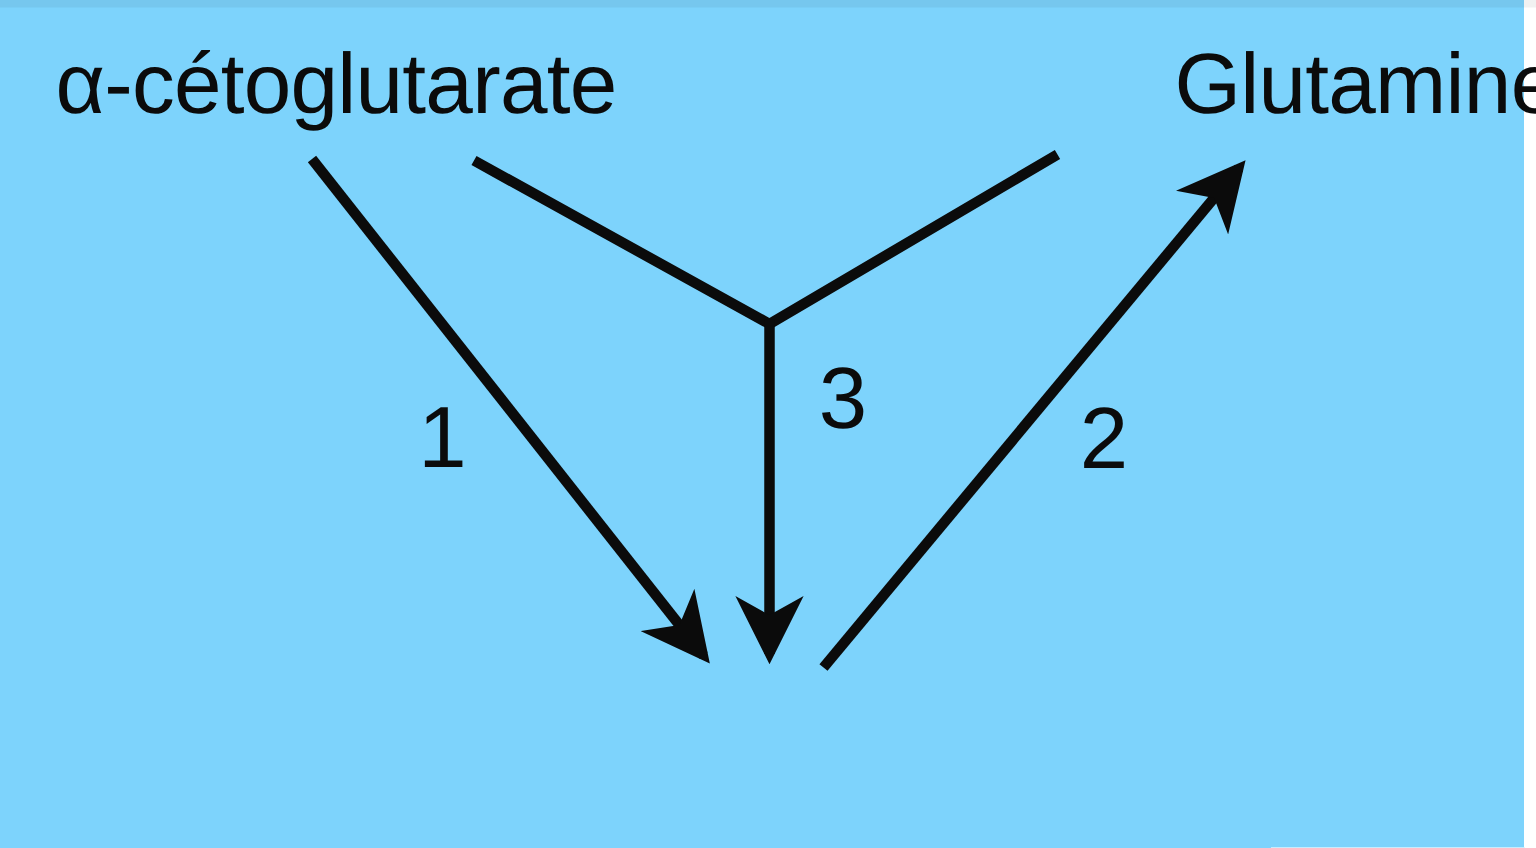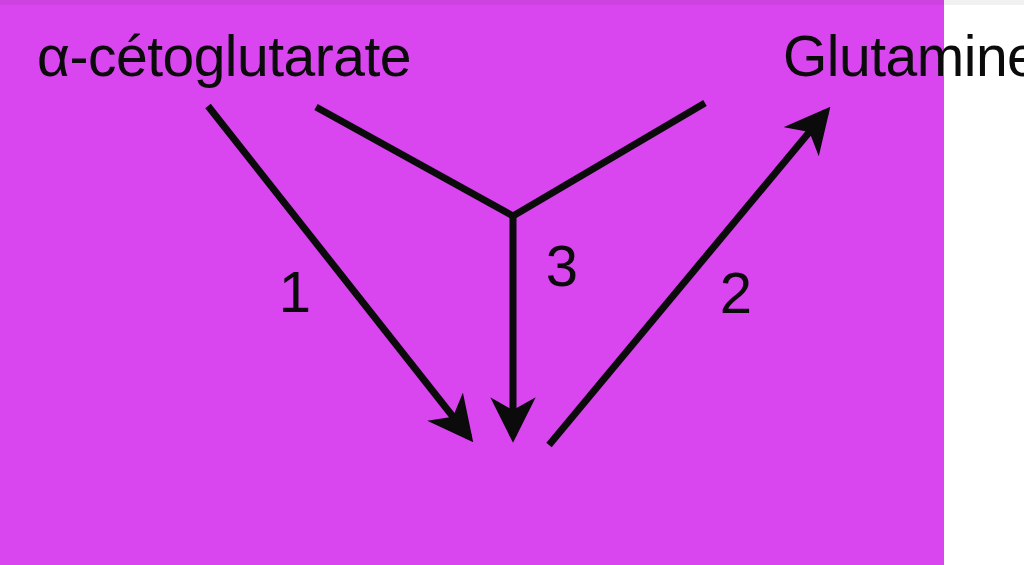--- a/index.html
+++ b/index.html
@@ -6,23 +6,23 @@
     margin: 0;
     padding: 0;
     width: 1024px;
     height: 565px;
     background: #ffffff;
     overflow: hidden;
     font-family: "Liberation Sans", "DejaVu Sans", sans-serif;
   }
   .stage {
     position: relative;
-    width: 944px;
+    width: 1016px;
     height: 565px;
-    background: #d946ef;
+    background: #7dd3fc;
   }
   .top-band {
     position: absolute;
     left: 0; top: 0;
     width: 1024px; height: 5px;
     background: rgba(0,0,0,0.055);
   }
   .arrow-svg {
     position: absolute;
     left: 0; top: 0;

